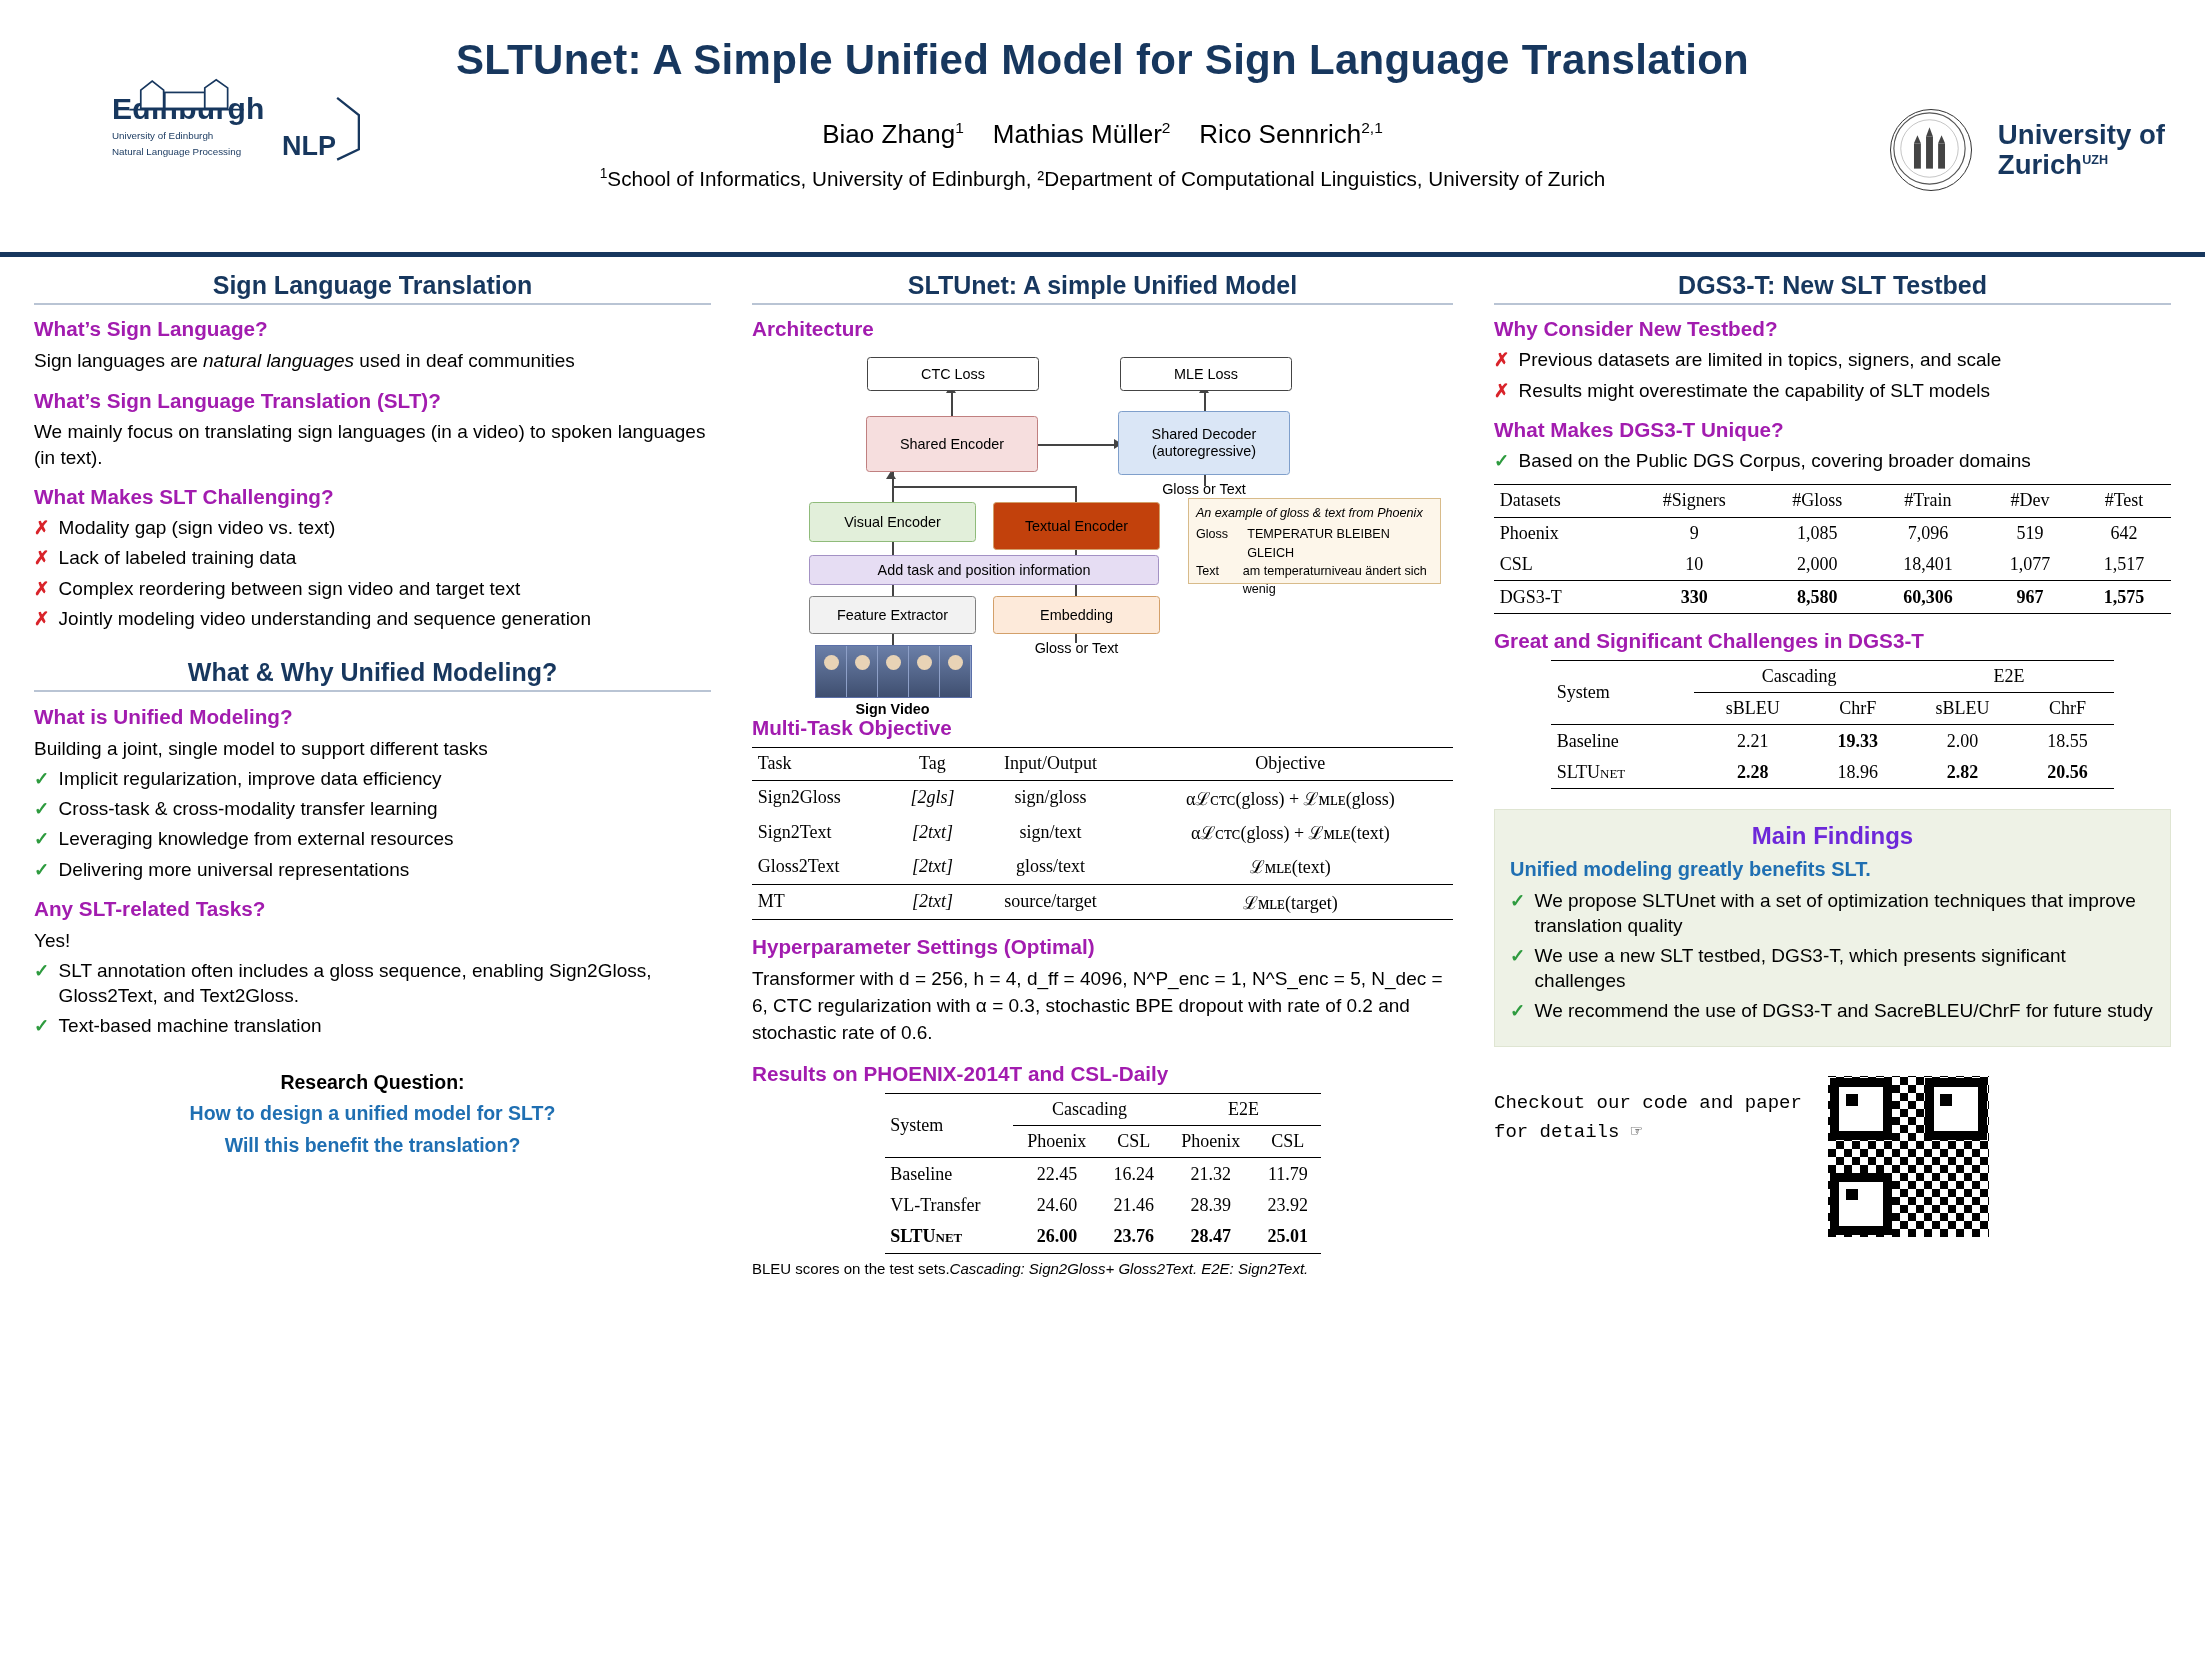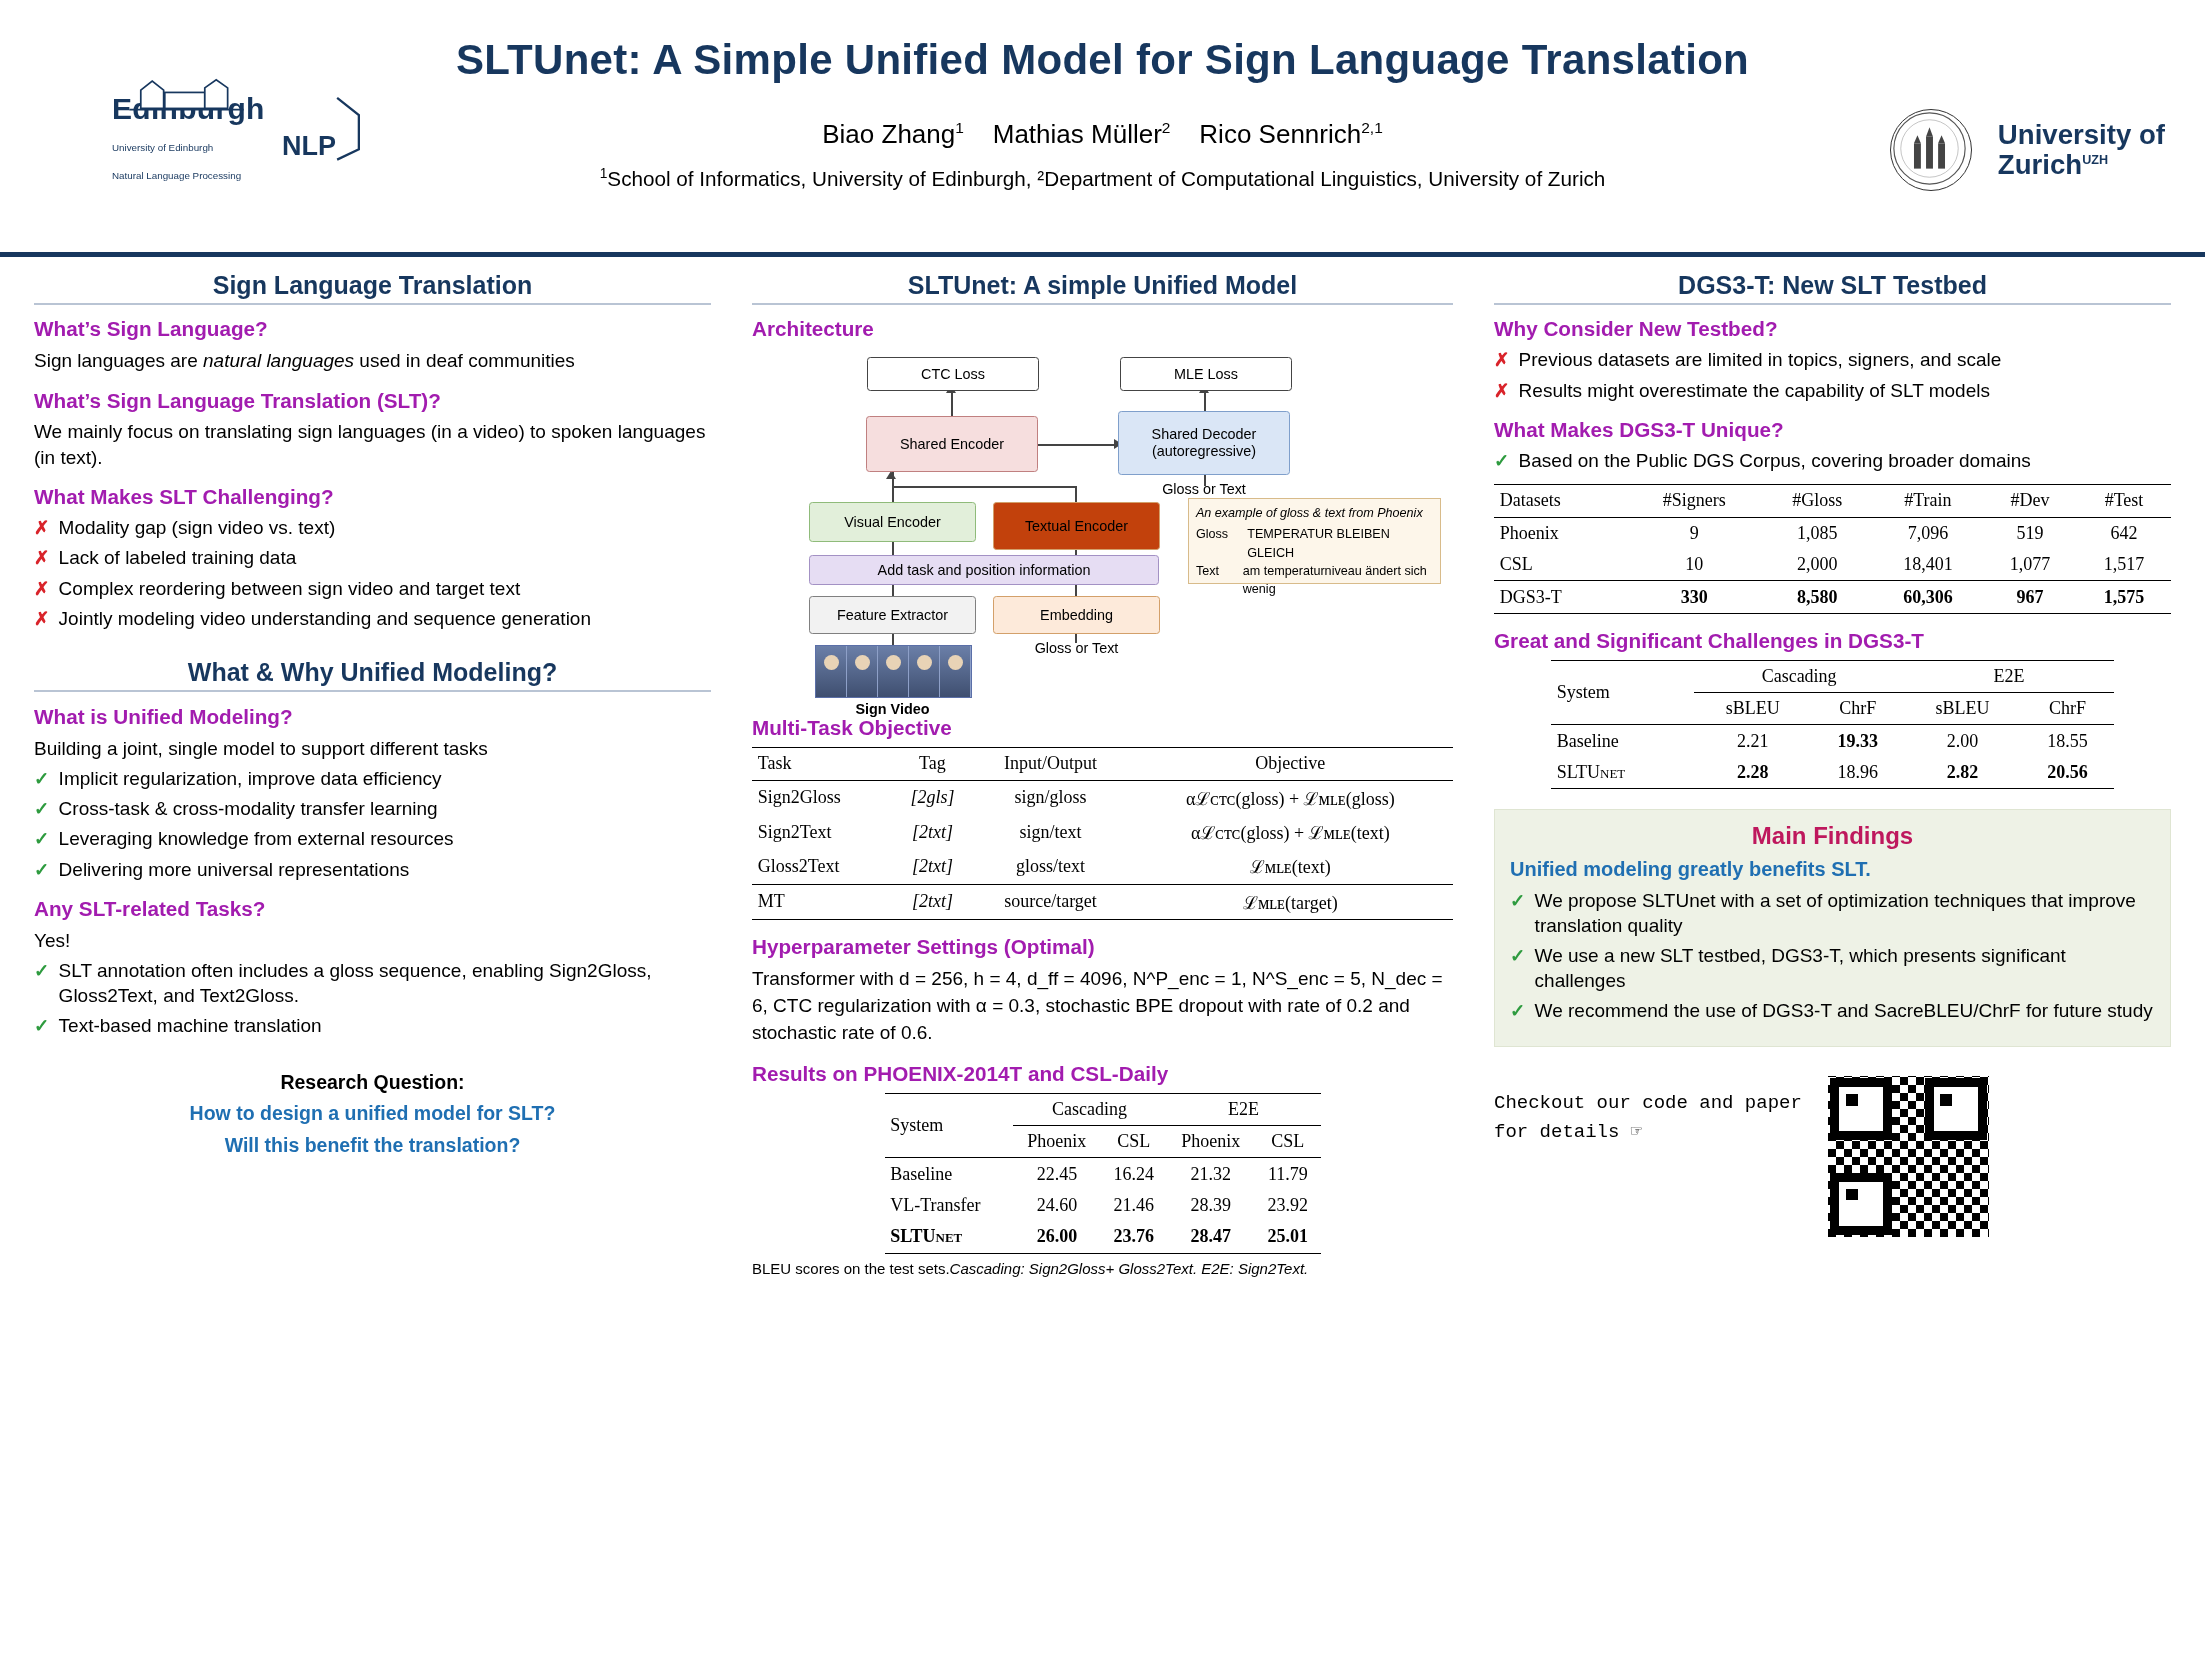--- a/index.html
+++ b/index.html
@@ -70,21 +70,21 @@
   .edi-text {
     font-size: 30px;
     font-weight: bold;
     color: #17375e;
     letter-spacing: 0.3px;
   }
   .edi-sub {
     font-size: 9.8px;
     color: #17375e;
     line-height: 1.25;
-    margin-top: 16px;
+    margin-top: 4px;
   }
   .edi-nlp {
     font-size: 27px;
     font-weight: bold;
     color: #17375e;
     position: absolute;
     right: 17px;
     top: 39px;
   }
   
@@ -297,21 +297,21 @@
   
   .findings {
     background: #eef2e6;
     border: 0.6px solid #dfe5d2;
     padding: 12.6px 15px 16px 15px;
     margin-top: 19.5px;
     box-sizing: border-box;
   }
   .findings-title {
     text-align: center;
-    color: #be185d;
+    color: #6d28d9;
     font-size: 24px;
     font-weight: bold;
     margin-bottom: 8px;
   }
   .findings-lead {
     color: #1f6fb2;
     font-size: 20px;
     font-weight: bold;
     margin-bottom: 8px;
   }

